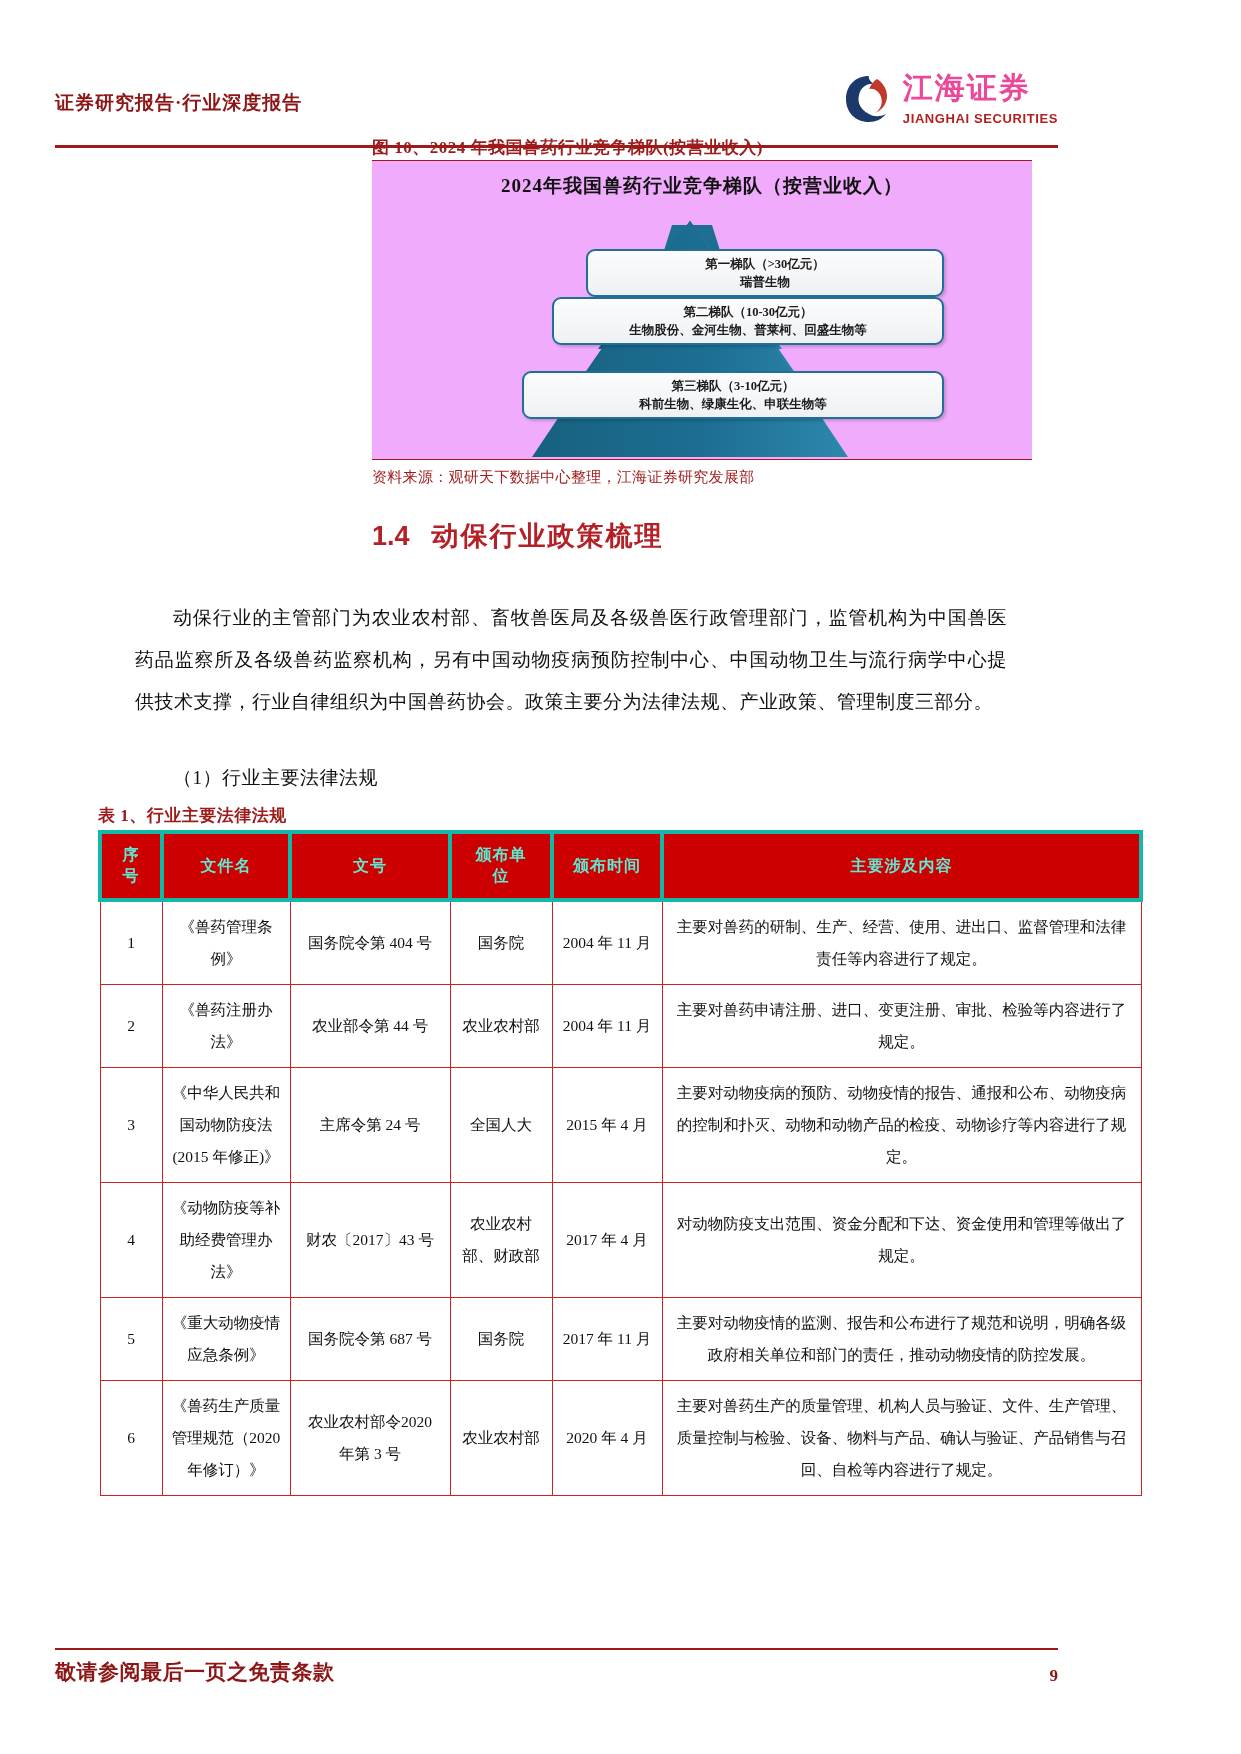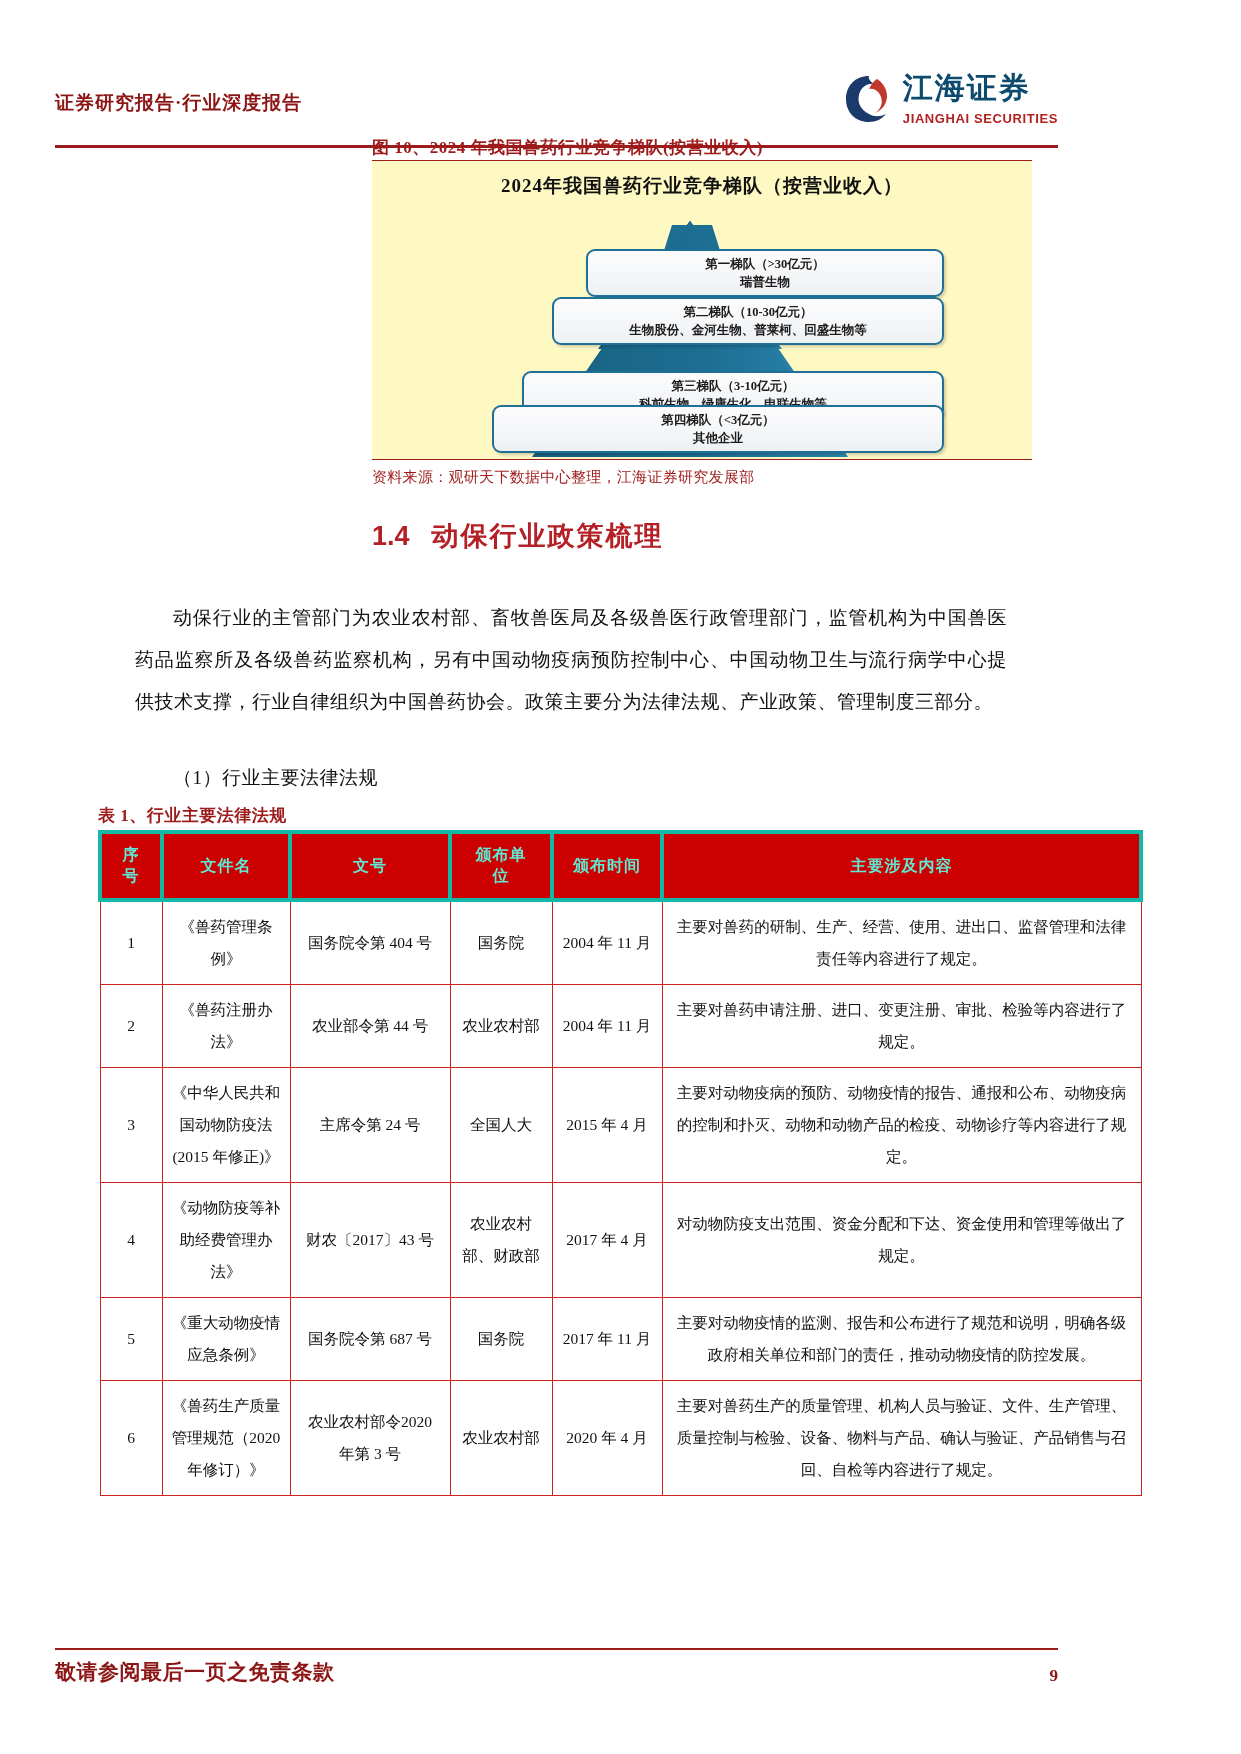--- a/index.html
+++ b/index.html
@@ -44,21 +44,21 @@
   }
   .logo-mark {
     width: 52px; height: 52px;
     position: relative;
   }
   .logo-text-wrap { display: flex; flex-direction: column; align-items: flex-start; }
   .logo-cn {
     font-family: Liberation Serif, serif;
     font-size: 30px;
     font-weight: bold;
-    color: #0c4a6e;
+    color: #ec4899;
     letter-spacing: 2px;
     line-height: 1.05;
   }
   .logo-en {
     font-family: "Liberation Sans", sans-serif;
     font-size: 13px;
     font-weight: bold;
     color: #b32020;
     letter-spacing: 0.6px;
     margin-top: 7px;
@@ -78,21 +78,21 @@
     font-weight: bold;
     color: #9e1b1b;
     letter-spacing: 0.5px;
   }
   .fig-box {
     position: absolute;
     top: 160px; left: 372px;
     width: 660px; height: 300px;
     border-top: 1.5px solid #9e1b1b;
     border-bottom: 1.5px solid #9e1b1b;
-    background: #fef9c3;
+    background: #f0abfc;
     overflow: hidden;
   }
   .chart-title {
     position: absolute;
     top: 12px; left: 0; width: 100%;
     text-align: center;
     font-family: "Liberation Serif", "DejaVu Serif", serif;
     font-size: 19px;
     font-weight: bold;
     color: #111;
@@ -276,24 +276,20 @@
         <div class="tier-members">瑞普生物</div>
       </div>
       <div class="tier-box t2">
         <div class="tier-label">第二梯队（10-30亿元）</div>
         <div class="tier-members">生物股份、金河生物、普莱柯、回盛生物等</div>
       </div>
       <div class="tier-box t3">
         <div class="tier-label">第三梯队（3-10亿元）</div>
         <div class="tier-members">科前生物、绿康生化、申联生物等</div>
       </div>
-      <div class="tier-box t4">
-        <div class="tier-label">第四梯队（&lt;3亿元）</div>
-        <div class="tier-members">其他企业</div>
-      </div>
     </div>
   </div>
 
   <div class="fig-source">资料来源：观研天下数据中心整理，江海证券研究发展部</div>
 
   <div class="section-head">
     <span class="sec-num">1.4</span>
     <span class="sec-title">动保行业政策梳理</span>
   </div>
 

